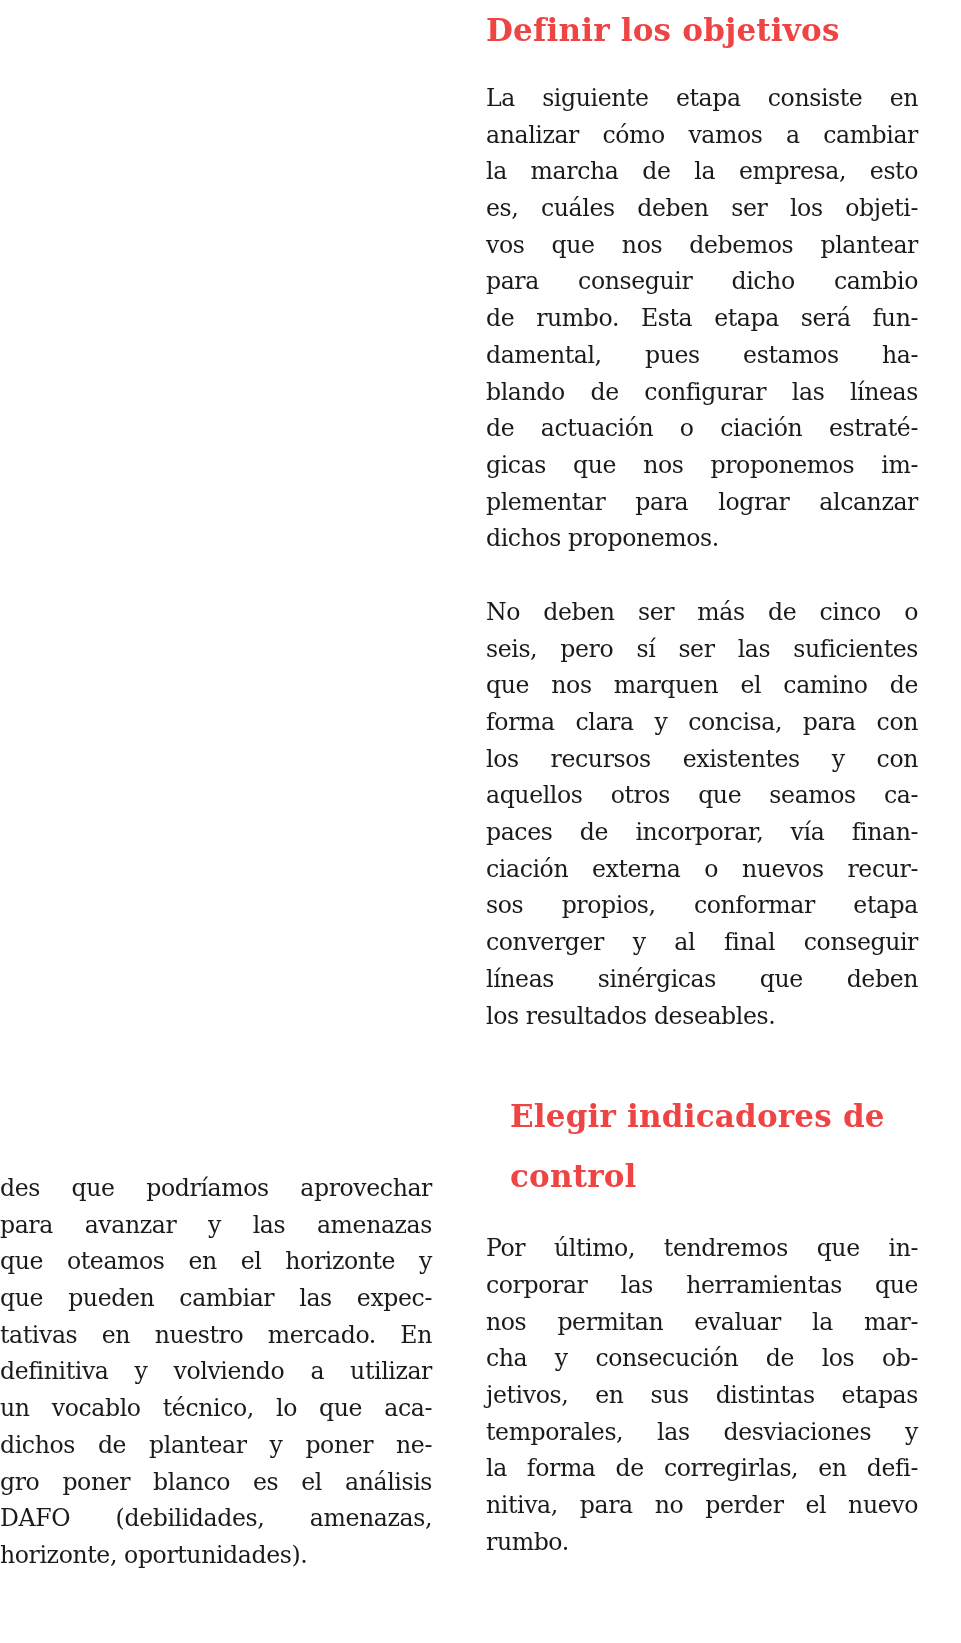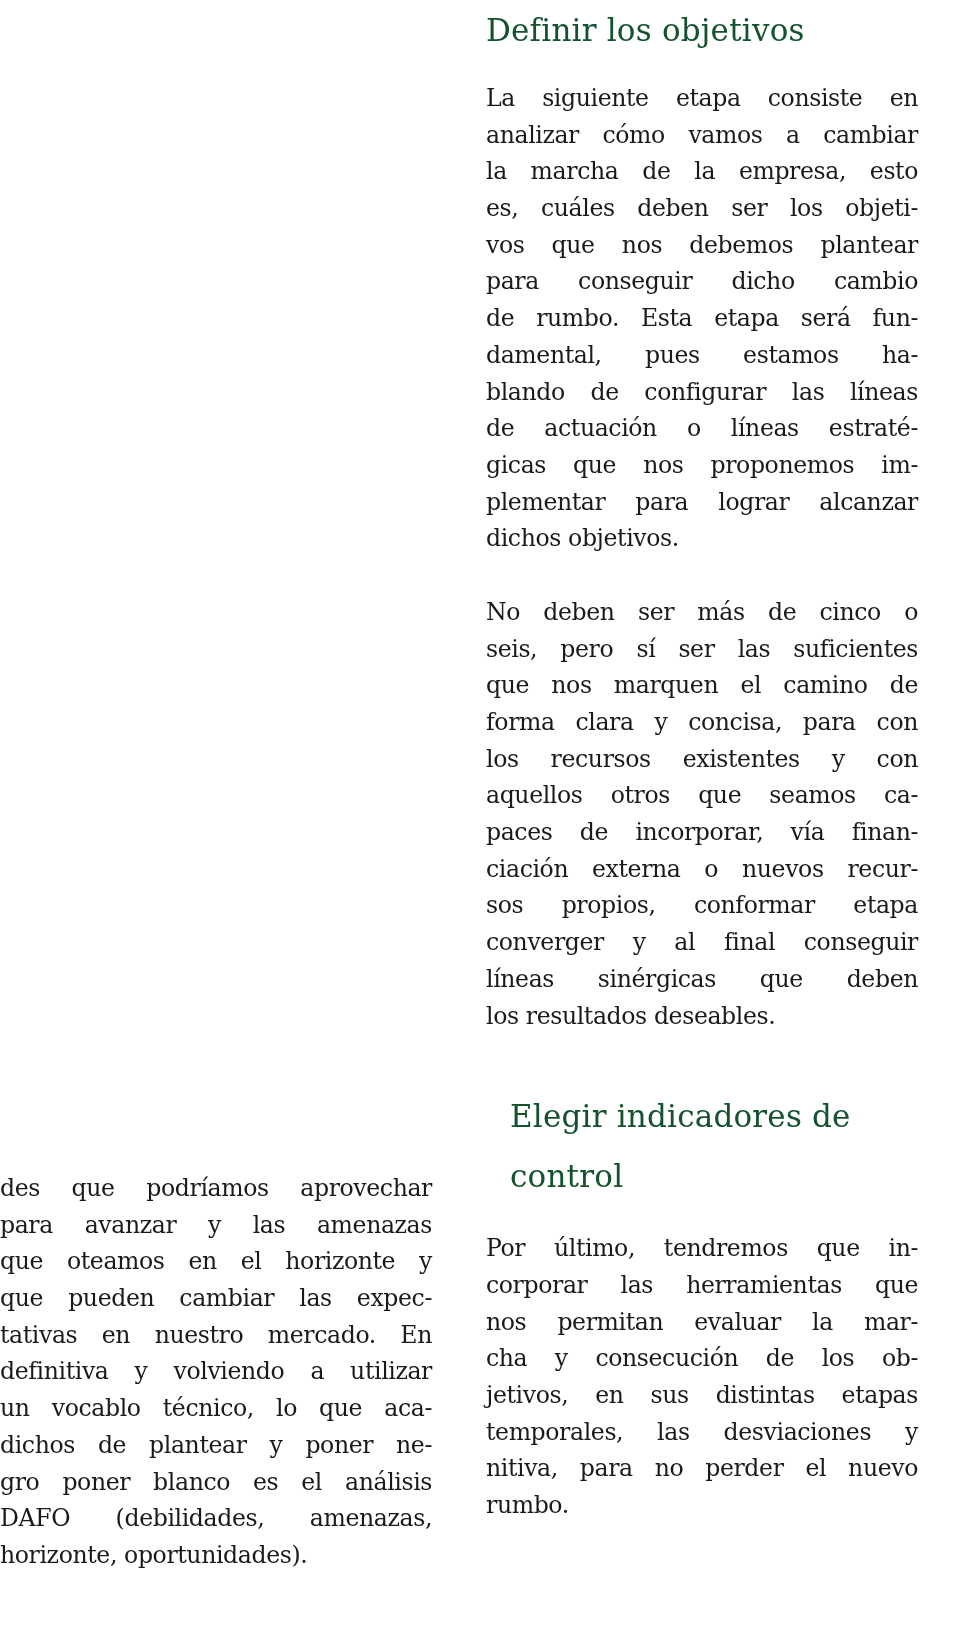--- a/index.html
+++ b/index.html
@@ -22,26 +22,26 @@
     .col-left {
       left: 0;
       top: 1170px;
     }
     .col-right {
       left: 486px;
       top: 0;
     }
     .heading {
       font-family: "DejaVu Serif", serif;
-      font-weight: normal;
+      font-weight: bold;
       font-size: 31px;
       line-height: 60px;
       margin: 0;
       letter-spacing: 0.2px;
-      color: #14532d;
+      color: #ef4444;
     }
     .para {
       margin: 0;
     }
     .line {
       display: block;
       font-size: 23.6px;
       line-height: 36.7px;
       height: 36.7px;
       white-space: nowrap;
@@ -81,24 +81,24 @@
   <p class="para" style="margin-top:20px;">
     <span class="line">La siguiente etapa consiste en</span>
     <span class="line">analizar cómo vamos a cambiar</span>
     <span class="line">la marcha de la empresa, esto</span>
     <span class="line">es, cuáles deben ser los objeti-</span>
     <span class="line">vos que nos debemos plantear</span>
     <span class="line">para conseguir dicho cambio</span>
     <span class="line">de rumbo. Esta etapa será fun-</span>
     <span class="line">damental, pues estamos ha-</span>
     <span class="line">blando de configurar las líneas</span>
-    <span class="line">de actuación o líneas estraté-</span>
+    <span class="line">de actuación o ciación estraté-</span>
     <span class="line">gicas que nos proponemos im-</span>
     <span class="line">plementar para lograr alcanzar</span>
-    <span class="line last">dichos objetivos.</span>
+    <span class="line last">dichos proponemos.</span>
   </p>
 
   <p class="para" style="margin-top:37px;">
     <span class="line">No deben ser más de cinco o</span>
     <span class="line">seis, pero sí ser las suficientes</span>
     <span class="line">que nos marquen el camino de</span>
     <span class="line">forma clara y concisa, para con</span>
     <span class="line">los recursos existentes y con</span>
     <span class="line">aquellos otros que seamos ca-</span>
     <span class="line">paces de incorporar, vía finan-</span>
@@ -114,16 +114,17 @@
     <span style="display:block;">control</span>
   </h2>
 
   <p class="para" style="margin-top:24px;">
     <span class="line">Por último, tendremos que in-</span>
     <span class="line">corporar las herramientas que</span>
     <span class="line">nos permitan evaluar la mar-</span>
     <span class="line">cha y consecución de los ob-</span>
     <span class="line">jetivos, en sus distintas etapas</span>
     <span class="line">temporales, las desviaciones y</span>
+    <span class="line">la forma de corregirlas, en defi-</span>
     <span class="line">nitiva, para no perder el nuevo</span>
     <span class="line last">rumbo.</span>
   </p>
 </div>
 
 </body></html>

